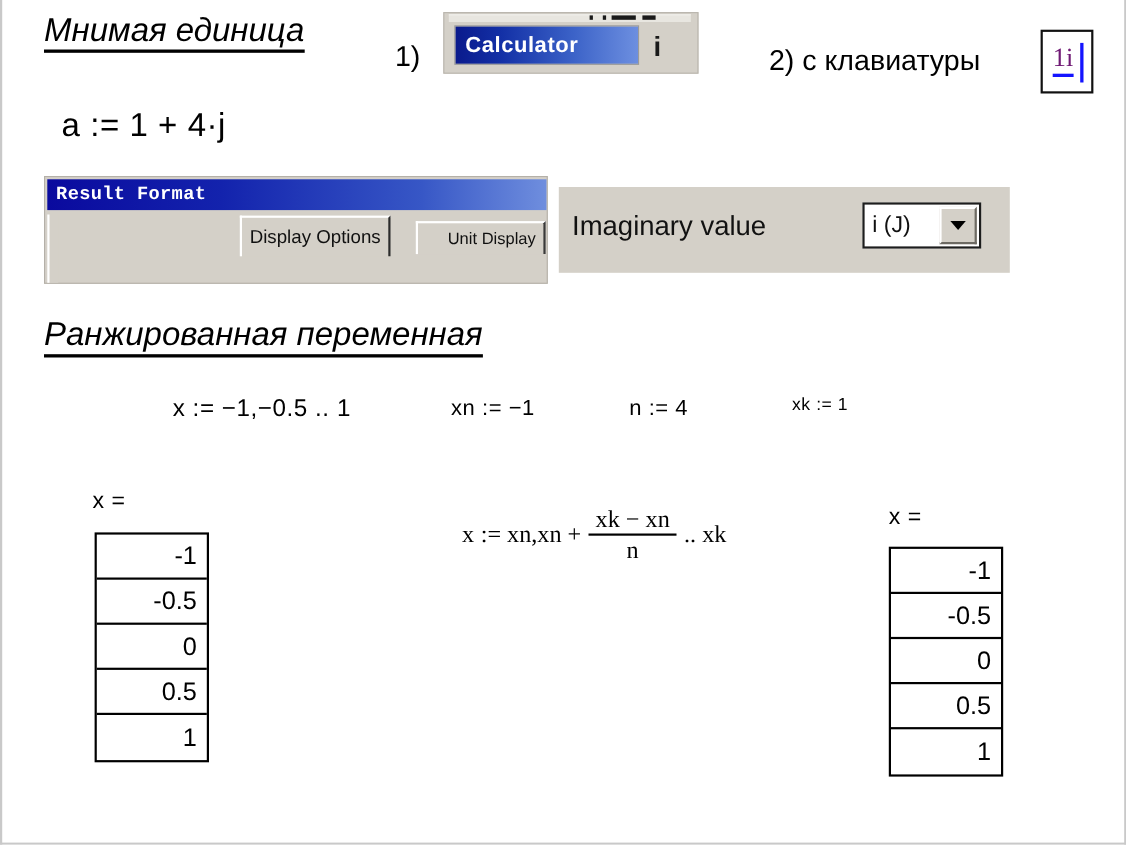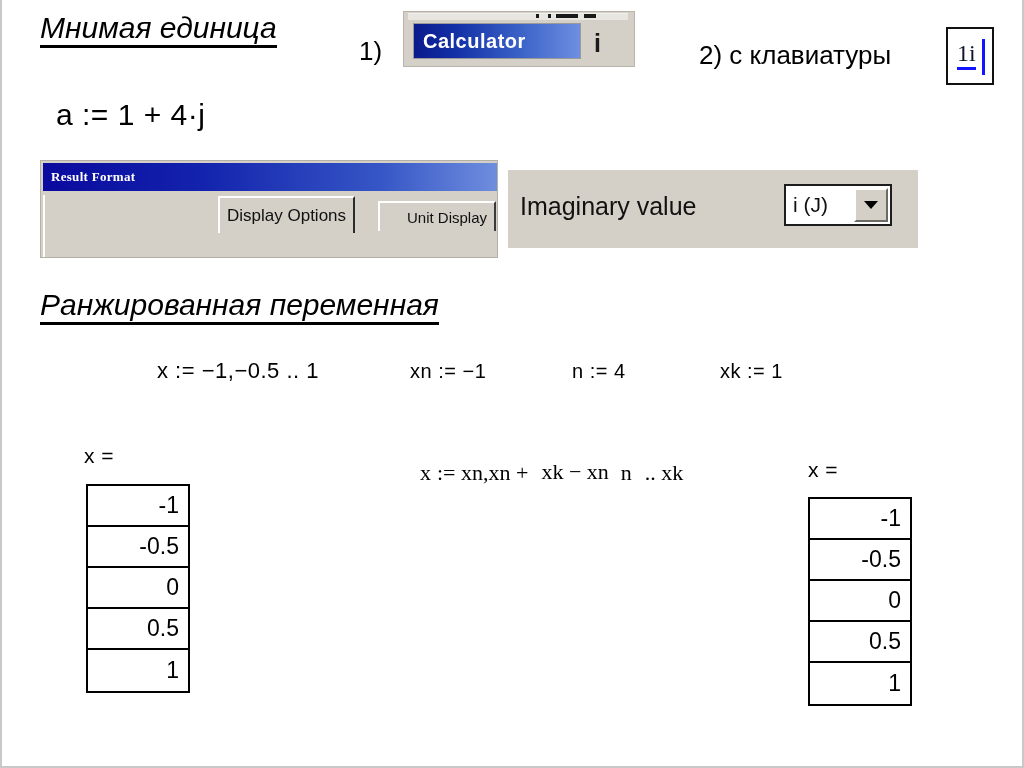--- a/index.html
+++ b/index.html
@@ -89,21 +89,21 @@
     font-size: 20px;
   }
   #math-n {
     left: 570px;
     top: 360px;
     font-size: 20px;
   }
   #math-xk {
     left: 718px;
     top: 360px;
-    font-size: 20px;
+    font-size: 16px;
   }
   #math-x-left-eq {
     left: 82px;
     top: 444px;
     font-size: 21px;
   }
   #math-x-right-eq {
     left: 806px;
     top: 458px;
     font-size: 21px;
@@ -176,21 +176,21 @@
     border: 2px solid #111111;
     background: #ffffff;
     box-sizing: border-box;
   }
   #keyboard-box-text {
     position: absolute;
     left: 9px;
     top: 12px;
     font-family: "Liberation Serif", serif;
     font-size: 24px;
-    color: #0f172a;
+    color: #701a75;
     border-bottom: 3px solid #1414ff;
     padding-bottom: 2px;
     line-height: 1;
   }
   #keyboard-box-caret {
     position: absolute;
     right: 7px;
     top: 10px;
     width: 3px;
     height: 36px;
@@ -214,23 +214,23 @@
     left: 2px;
     top: 2px;
     width: 454px;
     height: 28px;
     background: linear-gradient(to right, #0a0a9e 0%, #1323ad 35%, #3757c6 75%, #6f8ede 100%);
     display: flex;
     align-items: center;
   }
   #rf-title-text {
     color: #ffffff;
-    font-family: Liberation Serif, serif;
+    font-family: Liberation Mono, monospace;
     font-weight: bold;
-    font-size: 13px;
+    font-size: 17px;
     margin-left: 8px;
     letter-spacing: 0.3px;
   }
   #rf-tabstrip {
     position: absolute;
     left: 0;
     top: 34px;
     width: 458px;
     height: 64px;
   }
@@ -353,21 +353,21 @@
   #formula-squiggle {
     position: absolute;
     left: 0;
     bottom: -11px;
     width: 20px;
     height: 9px;
     overflow: hidden;
   }
   .frac {
     display: inline-flex;
-    flex-direction: row;
+    flex-direction: column;
     align-items: center;
     margin: 0 7px;
     vertical-align: middle;
   }
   .frac-num {
     padding: 0 6px 1px 6px;
     line-height: 1.1;
   }
   .frac-bar {
     width: 100%;

